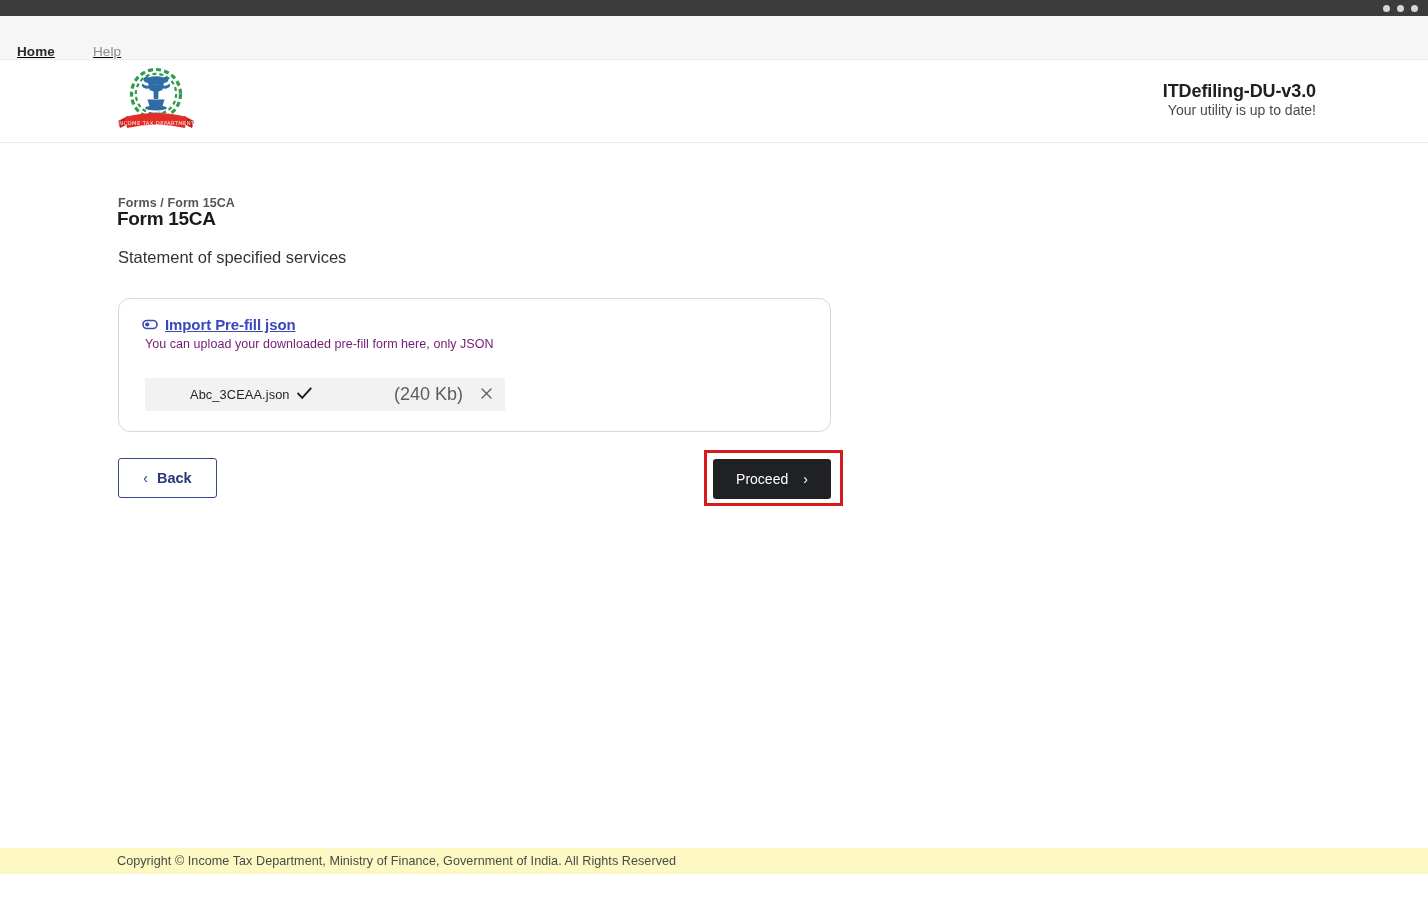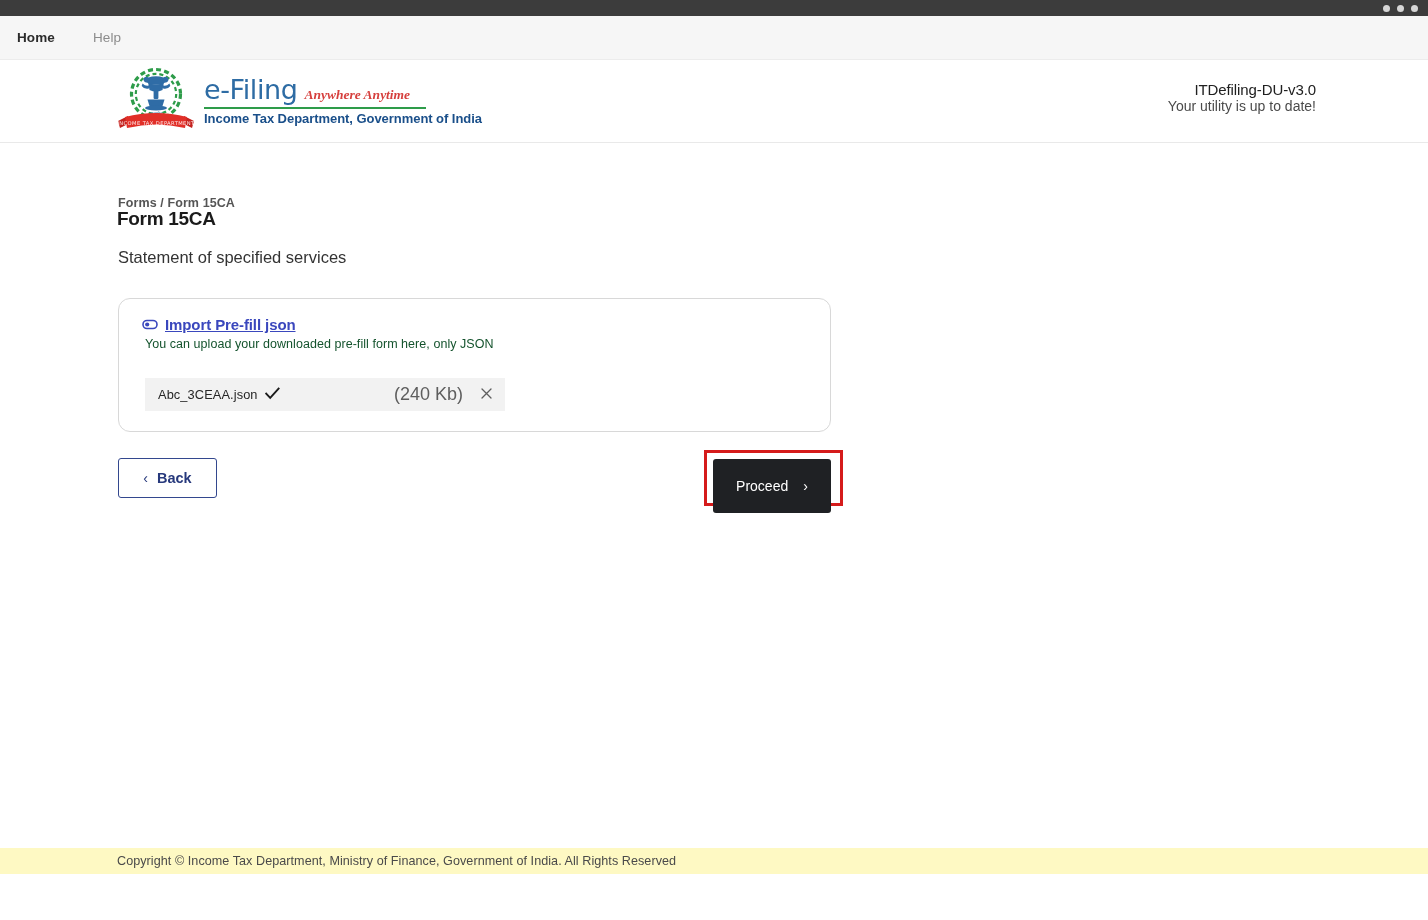--- a/index.html
+++ b/index.html
@@ -29,23 +29,24 @@
     background: #d6d6d6;
   }
 
   
   .menubar {
     position: absolute;
     left: 0; top: 16px;
     width: 1428px; height: 44px;
     background: #f6f6f6;
     display: flex;
-    align-items: center;
+    align-items: flex-end;
     padding-left: 17px;
     border-bottom: 1px solid #ececec;
+    text-decoration: underline;
   }
   .menu-item {
     font-size: 13.5px;
     color: #3a3a3a;
     margin-right: 38px;
     cursor: pointer;
     letter-spacing: .1px;
   }
   .menu-item.active { font-weight: bold; color: #2b2b2b; }
   .menu-item.muted { color: #8c8c8c; font-weight: normal; }
@@ -95,22 +96,22 @@
     color: #1a4f8a;
     font-weight: bold;
     letter-spacing: -0.05px;
   }
   .version-box {
     position: absolute;
     right: 112px; top: 21px;
     text-align: right;
   }
   .version-title {
-    font-size: 15px;
-    font-weight: normal;
+    font-size: 18px;
+    font-weight: bold;
     color: #202020;
     letter-spacing: -0.1px;
   }
   .version-sub {
     font-size: 14px;
     color: #4a4a4a;
     margin-top: 0;
   }
 
   
@@ -167,36 +168,37 @@
     font-weight: bold;
     color: #3a47bd;
     text-decoration: underline;
     cursor: pointer;
     letter-spacing: -0.1px;
   }
   .card-hint {
     position: absolute;
     left: 26px; top: 38px;
     font-size: 12.5px;
-    color: #14532d;
+    color: #701a75;
     letter-spacing: .05px;
   }
   .file-row {
     position: absolute;
     left: 26px; top: 79px;
     width: 360px; height: 33px;
     background: #f2f2f2;
     display: flex;
     align-items: center;
     padding: 0 13px 0 13px;
   }
   .file-name {
     font-size: 12.8px;
     color: #262626;
     letter-spacing: .1px;
+    margin-left: 32px;
   }
   .file-check {
     margin-left: 7px;
     display: inline-block;
   }
   .file-size {
     margin-left: auto;
     font-size: 18px;
     color: #5e5e5e;
   }
@@ -231,21 +233,21 @@
   .proceed-highlight {
     position: absolute;
     left: 704px; top: 450px;
     width: 139px; height: 56px;
     border: 3px solid #d51b1b;
     background: #ffffff;
   }
   .btn-proceed {
     position: absolute;
     left: 713px; top: 459px;
-    width: 118px; height: 54px;
+    width: 118px; height: 40px;
     background: #1f2124;
     border: none;
     border-radius: 3px;
     color: #ffffff;
     font-size: 14px;
     display: flex;
     align-items: center;
     justify-content: center;
     gap: 15px;
     cursor: pointer;
@@ -307,28 +309,20 @@
         </g>
 
         <text x="44" y="51.6" font-size="4.6" fill="#2f6ca6" text-anchor="middle" font-family="DejaVu Sans, sans-serif">सत्यमेव</text>
 
         <path d="M6 58 l10 -5 2 7 -10 5 z" fill="#c4231f"></path>
         <path d="M82 58 l-10 -5 -2 7 10 5 z" fill="#c4231f"></path>
         <path d="M13 54 q31 -8 62 0 l-2 11 q-29 -7 -58 0 z" fill="#e12f28"></path>
         <text x="44" y="62.4" font-size="5.2" fill="#ffe9e9" text-anchor="middle" font-family="DejaVu Sans, sans-serif" letter-spacing="0.4">INCOME TAX DEPARTMENT</text>
       </svg>
     </span>
-    <div class="brand-text">
-      <div class="brand-line1">
-        <span class="efiling">e-Filing</span>
-        <span class="tagline">Anywhere Anytime</span>
-      </div>
-      <div class="greenrule"></div>
-      <div class="brand-line2">Income Tax Department, Government of India</div>
-    </div>
   </div>
   <div class="version-box">
     <div class="version-title">ITDefiling-DU-v3.0</div>
     <div class="version-sub">Your utility is up to date!</div>
   </div>
 </div>
 
 <div class="content">
 
   <div class="breadcrumb">Forms / Form 15CA</div>

